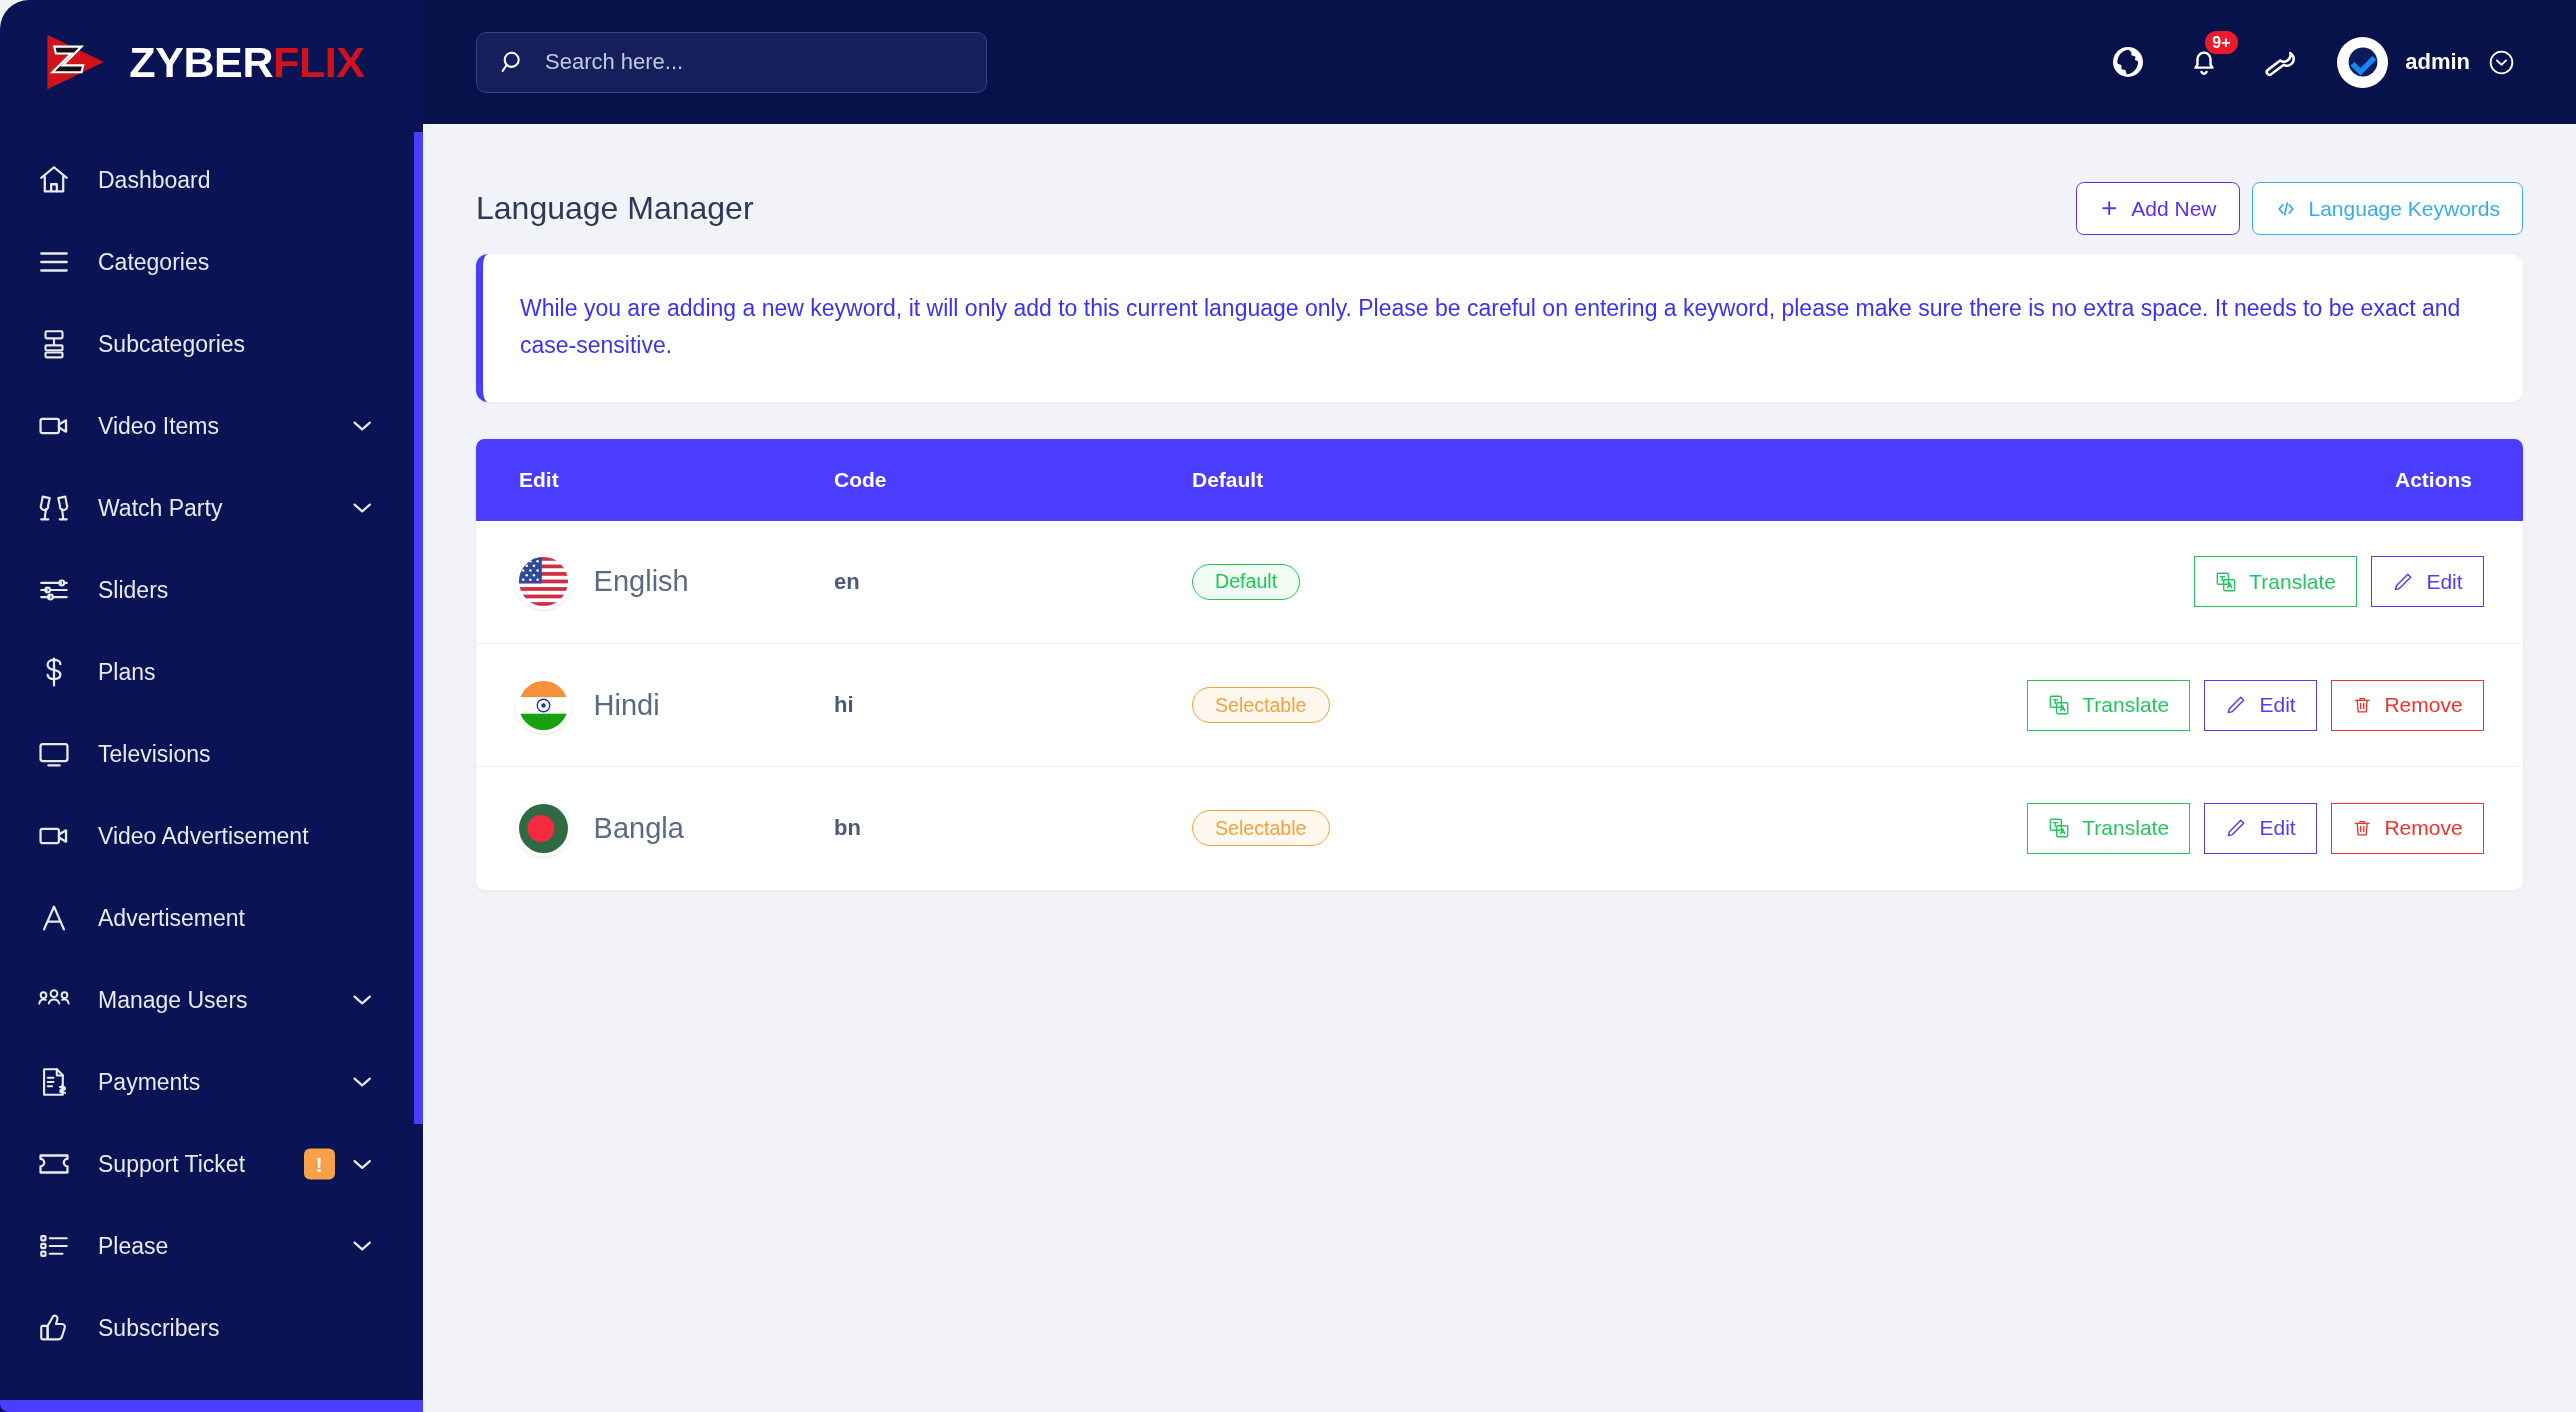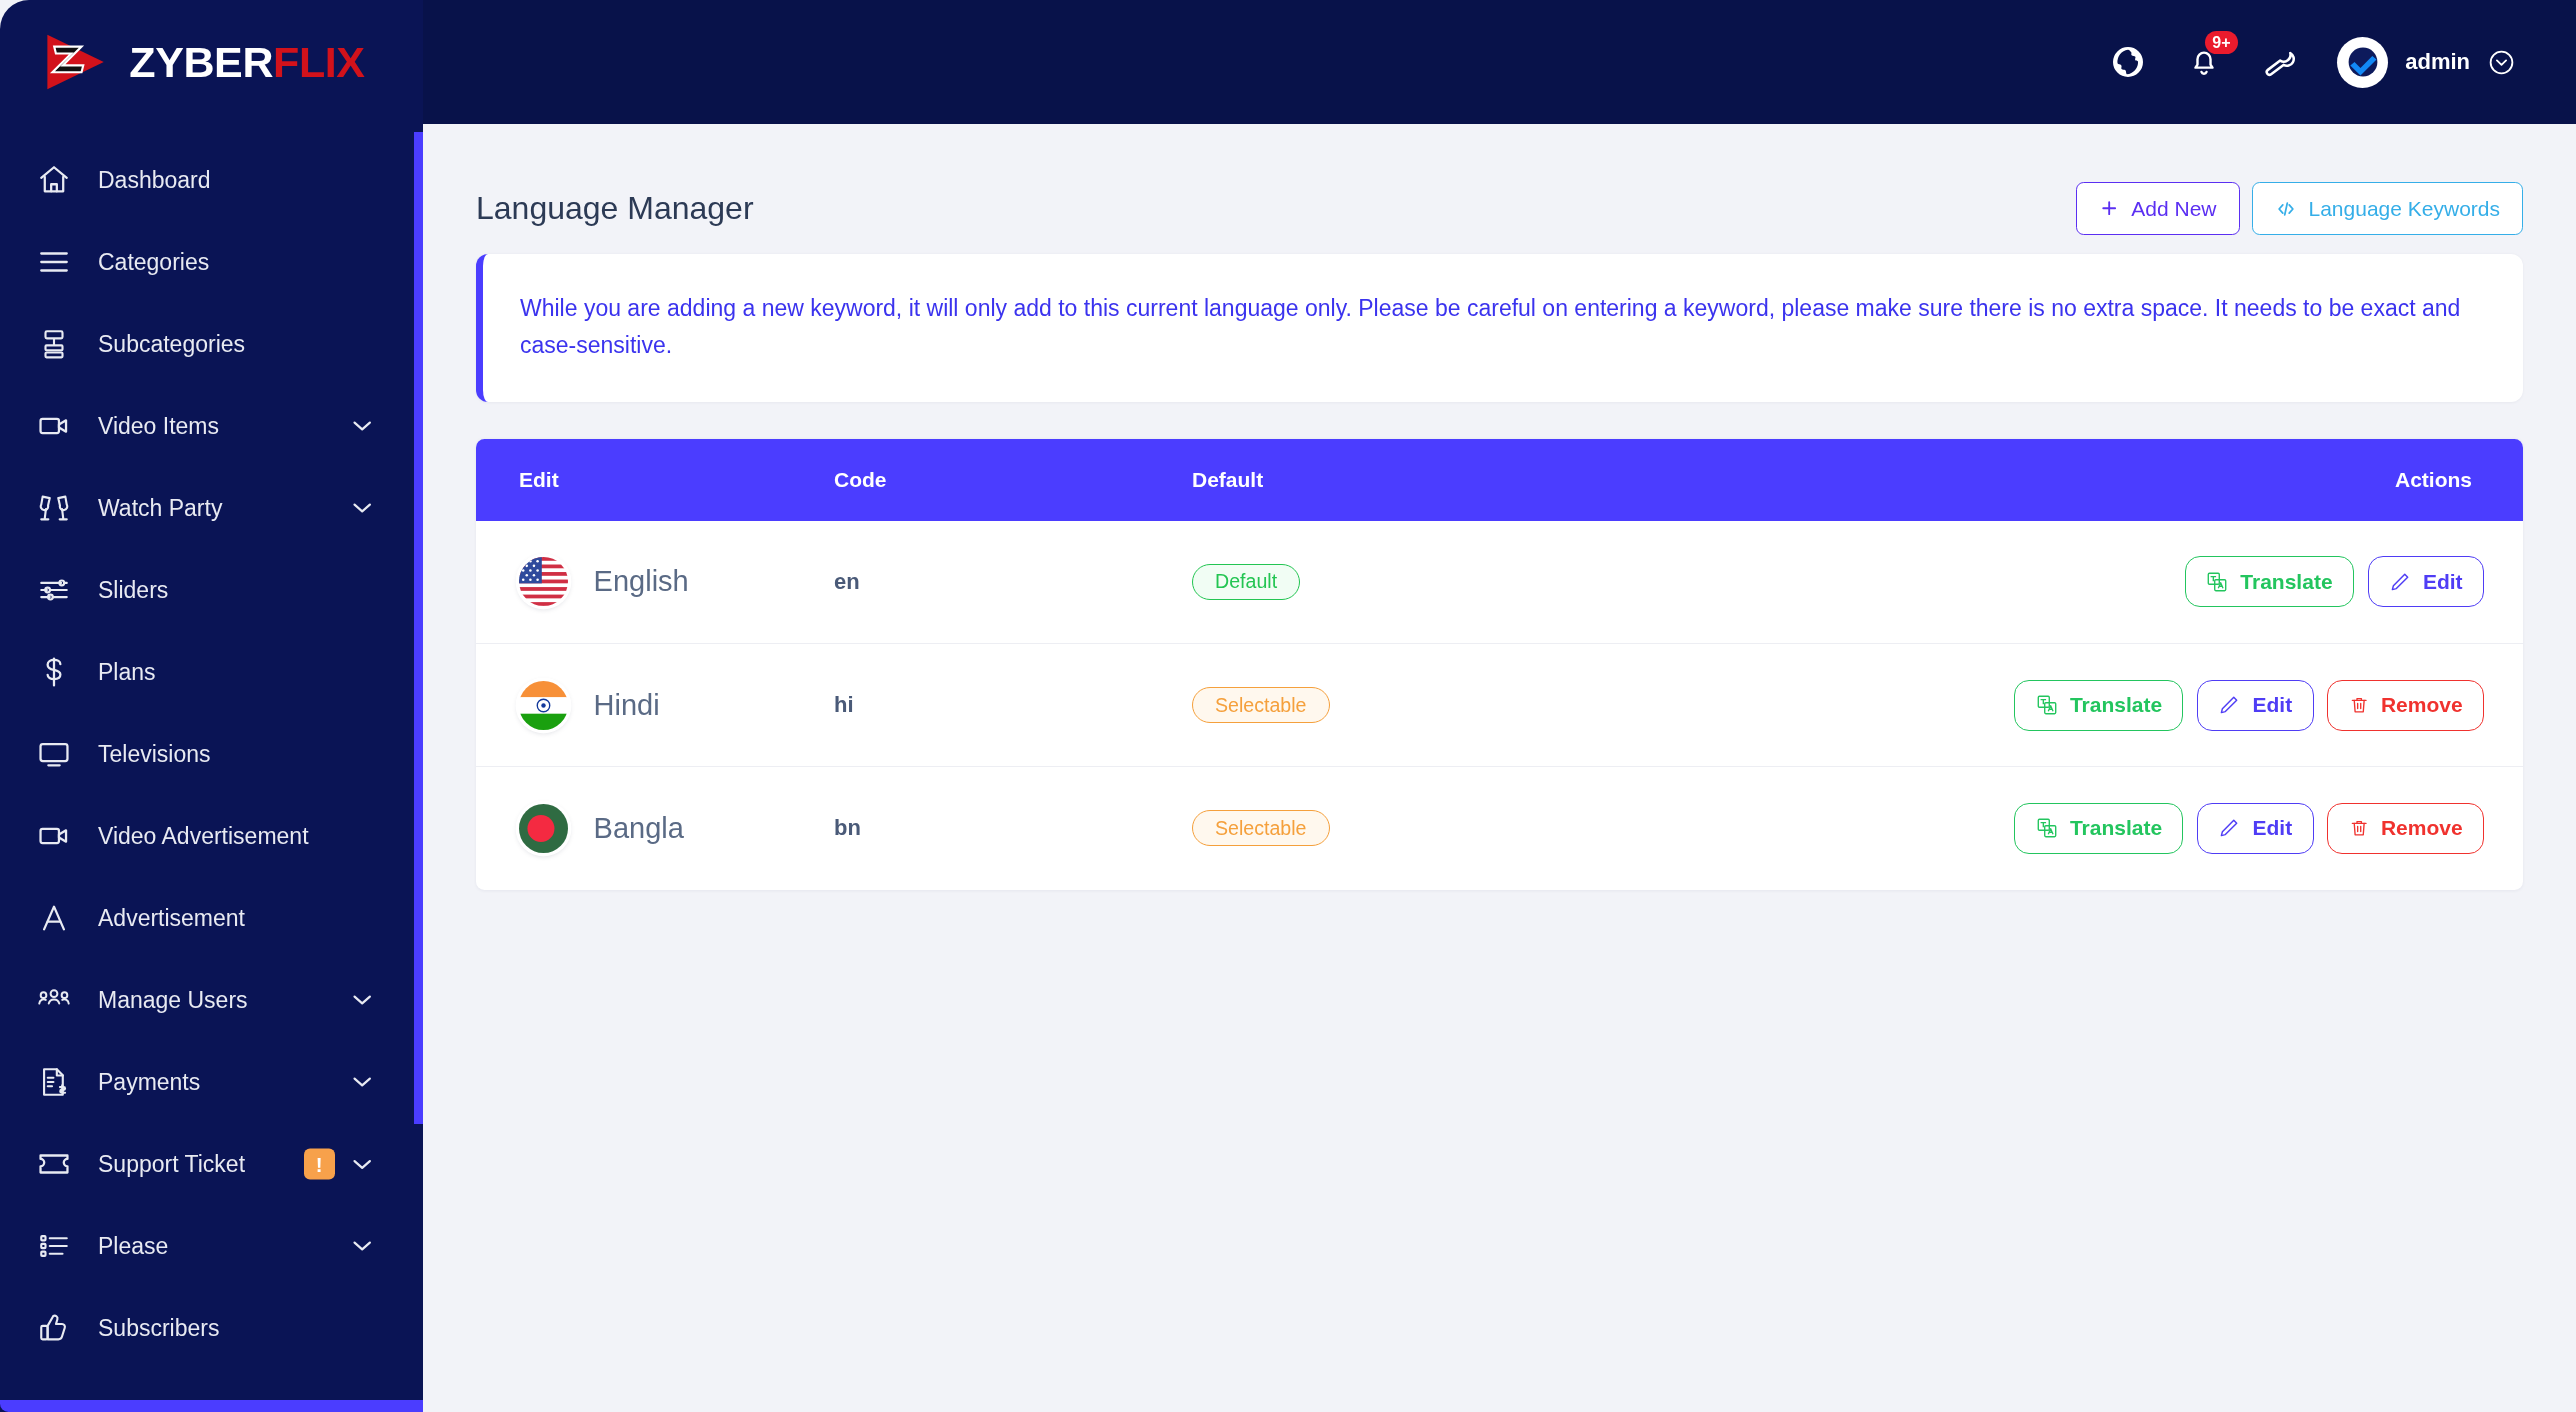--- a/index.html
+++ b/index.html
@@ -180,22 +180,22 @@
     height: 36px; padding: 0 22px;
     border-radius: 19px; font-size: 19.6px;
   }
   .pill-default { border: 1.7px solid #23c552; color: #23c552; background: #f1fdf4; }
   .pill-selectable { border: 1.7px solid #f5a03c; color: #f5a03c; background: #fff8ee; }
 
   .actions { display: flex; justify-content: flex-end; gap: 13.6px; padding-right: 39px; }
   .abtn {
     display: inline-flex; align-items: center; gap: 12px;
     height: 51px; padding: 0 20.4px;
-    border-radius: 15px; background: #ffffff;
-    font-size: 21px; cursor: pointer; white-space: nowrap; font-weight: bold;
+    border-radius: 0; background: #ffffff;
+    font-size: 21px; cursor: pointer; white-space: nowrap;
   }
   .abtn-translate { border: 1.7px solid #23c55e; color: #23c55e; }
   .abtn-edit { border: 1.7px solid #4f3df5; color: #4f3df5; }
   .abtn-remove { border: 1.7px solid #f0322e; color: #f0322e; }
 
   svg { display: block; }
 </style>
 </head>
 <body>
 
@@ -419,20 +419,29 @@
 
     <div id="sb-track">
       <div id="sb-thumb"></div>
     </div>
     <div id="sb-bottom"></div>
   </aside>
 
   <div id="right">
 
     <header id="topbar">
+      <div class="search-box">
+        <span>
+          <svg width="29" height="29" viewBox="0 0 24 24" fill="none" stroke="#ffffff" stroke-width="1.7" stroke-linecap="round">
+              <circle cx="10.5" cy="9.8" r="5.8"></circle>
+              <path d="M6.2 14.2L3 19"></path>
+            </svg>
+        </span>
+        <span class="search-ph">Search here...</span>
+      </div>
 
       <div class="top-right">
         <span class="top-ico">
           <svg width="36" height="36" viewBox="0 0 24 24" fill="#ffffff">
               <path d="M12 2a10 10 0 100 20 10 10 0 000-20zm0 1.8c1 0 1.3 1 2 1.5.8.6-.2 1.5.4 2.2.7.8 2 .2 2.5 1 .4.7-.6 1.6 0 2.3.5.5 1.6.2 1.8 1a8.2 8.2 0 01-7.5 8.4c-.8-.7-.2-2-.9-2.7-.7-.7-2 0-2.6-.8-.5-.8.4-1.9-.2-2.6-.6-.8-2.1-.3-2.5-1.3A8.2 8.2 0 0112 3.8z"></path>
             </svg>
         </span>
 
         <span class="top-ico">
           <svg width="34" height="34" viewBox="0 0 24 24" fill="none" stroke="#ffffff" stroke-width="1.7" stroke-linecap="round" stroke-linejoin="round">

